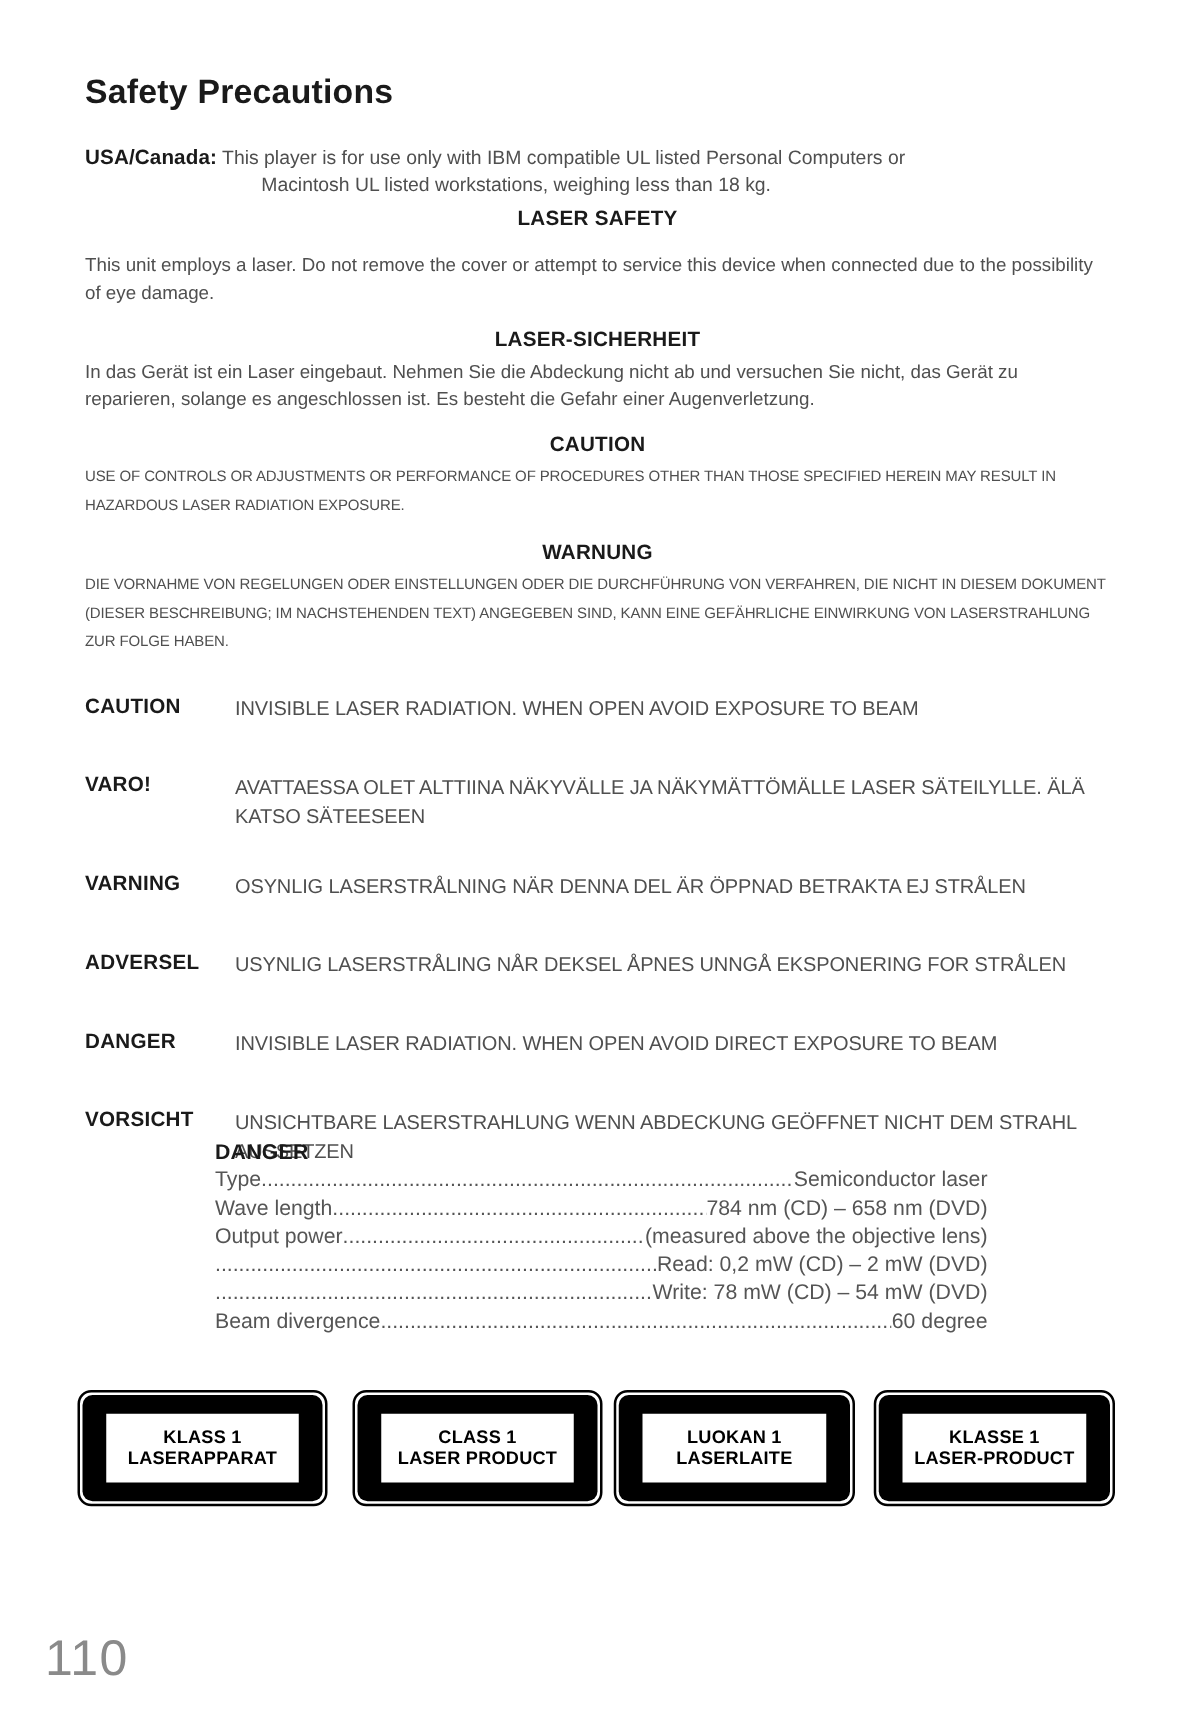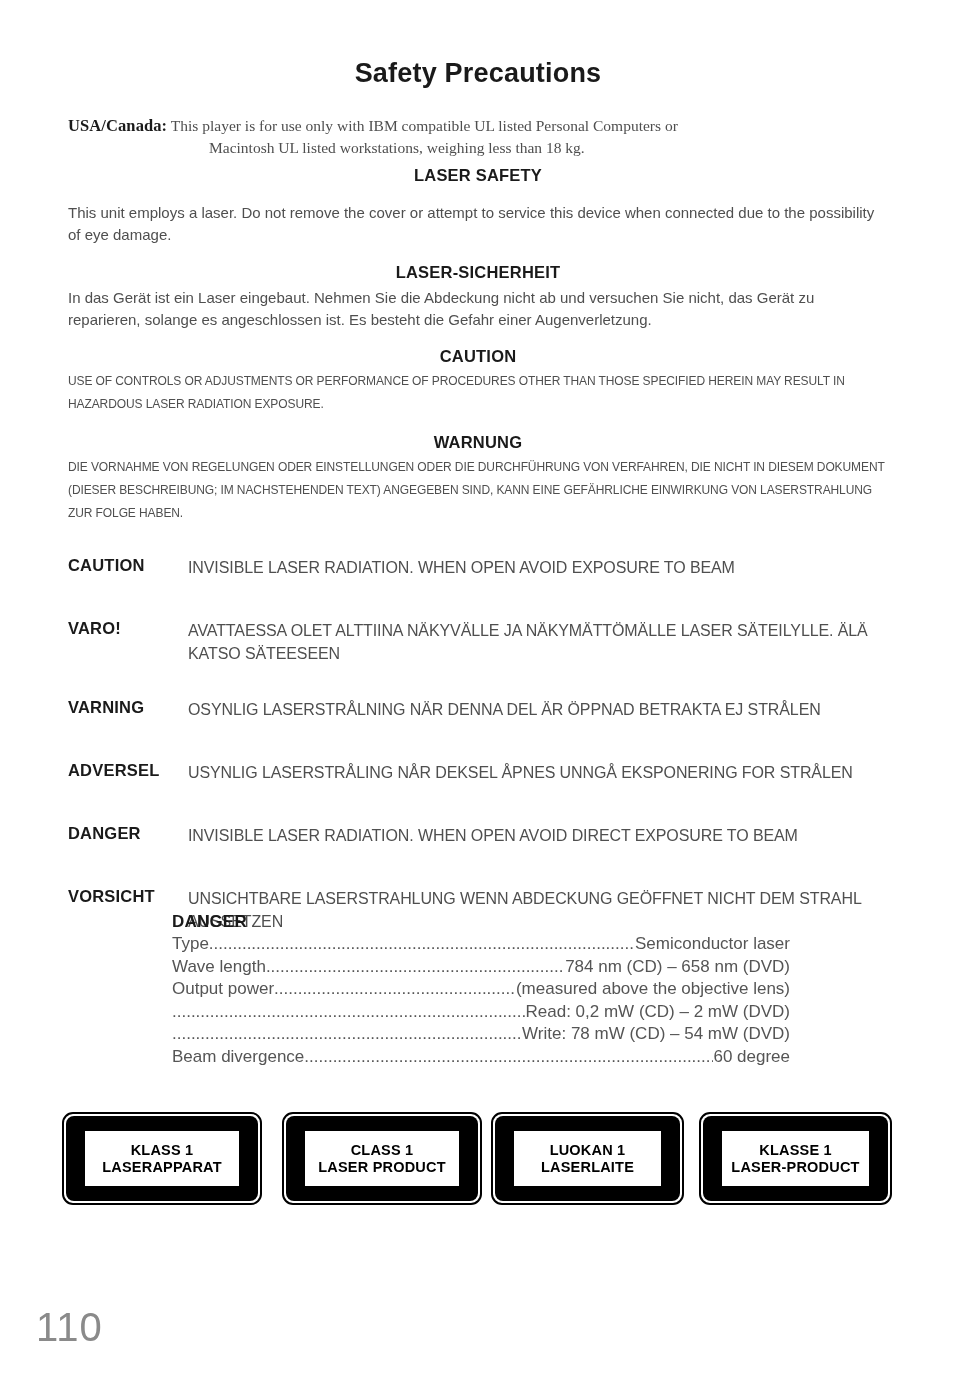--- a/index.html
+++ b/index.html
@@ -22,37 +22,36 @@
     width: 954px;
     height: 1383px;
   }
 
   
   .doc-title {
     position: absolute;
     left: 68px;
     top: 58px;
     width: 820px;
-    text-align: center;
+    text-align: left;
     font-size: 27px;
     font-weight: bold;
     letter-spacing: 0.2px;
     color: #1a1a1a;
   }
 
   
   .usa-block {
     position: absolute;
     left: 68px;
     top: 115px;
     width: 820px;
     font-size: 15.5px;
     line-height: 22px;
     color: #4a4a4a;
-    font-family: Liberation Serif, serif;
   }
   .usa-label {
     font-weight: bold;
     font-size: 16.5px;
     color: #1a1a1a;
     letter-spacing: 0.1px;
   }
   .usa-text {
     color: #4f4f4f;
   }

